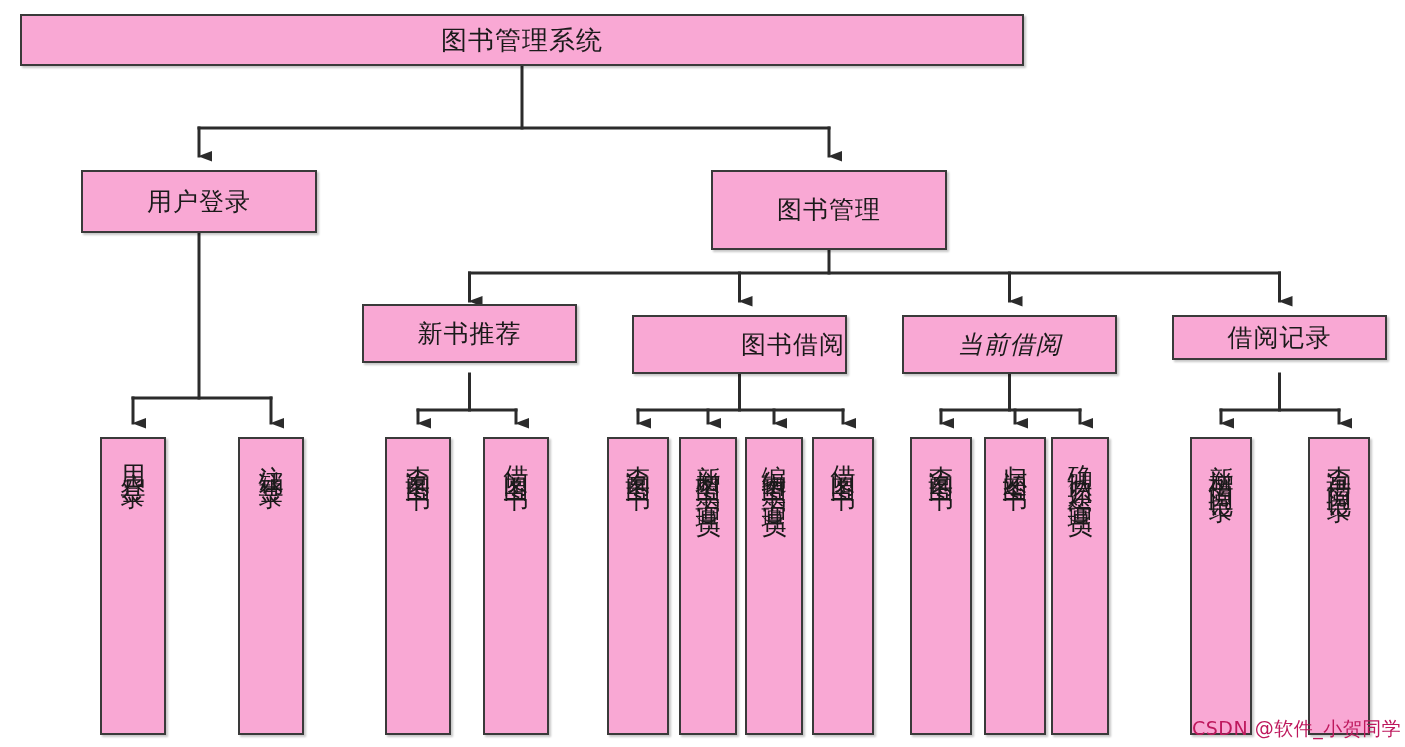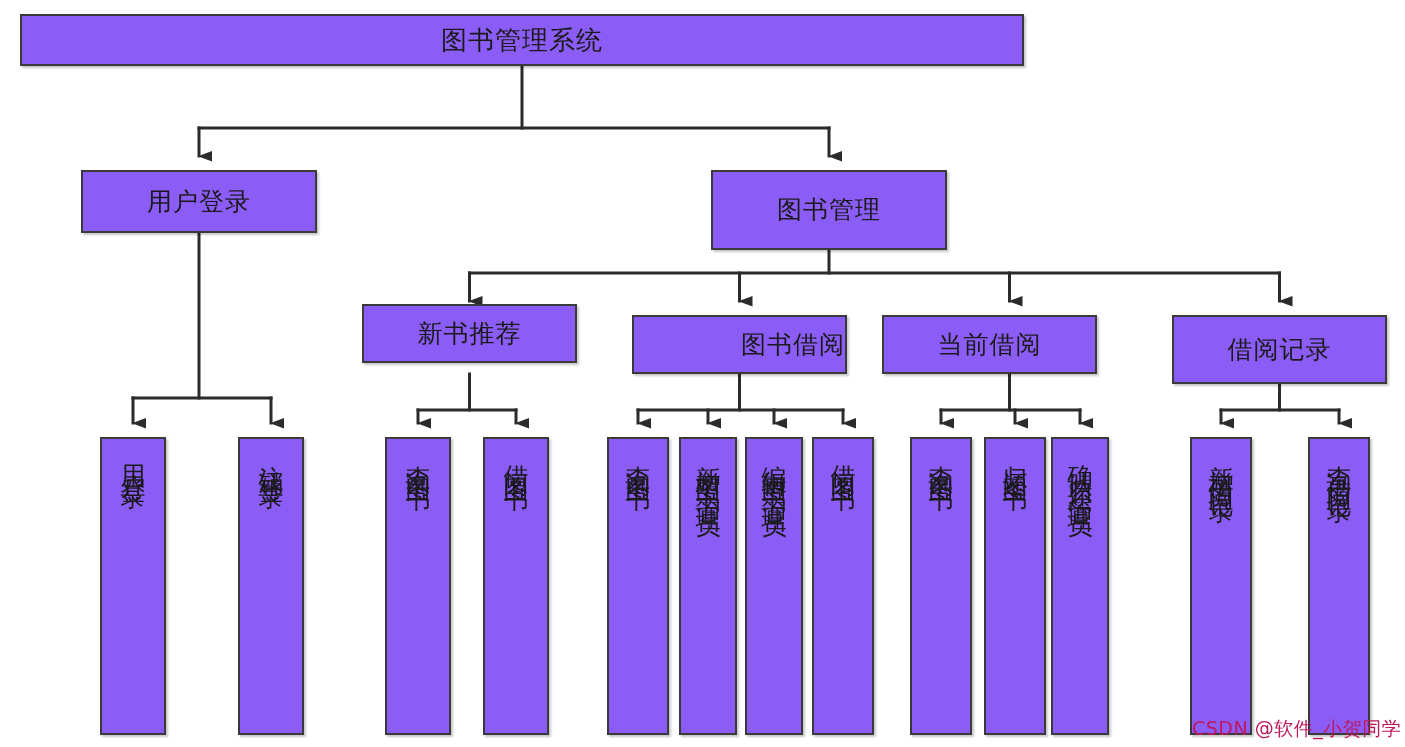--- a/index.html
+++ b/index.html
@@ -23,21 +23,21 @@
     left: 0;
     top: 0;
     width: 1405px;
     height: 747px;
     pointer-events: none;
   }
   .node {
     position: absolute;
     box-sizing: border-box;
     border: 2px solid #3a3a3a;
-    background: #8b5cf6;
+    background: #f9a8d4;
     color: #1a1a1a;
     display: flex;
     align-items: center;
     justify-content: center;
     box-shadow: 2px 2px 2px rgba(0,0,0,0.22);
   }
   .node .label {
     display: block;
     letter-spacing: 1px;
     line-height: 1.25;
@@ -127,24 +127,24 @@
       </div>
       <div class="node level-2 horizontal" style="left: 711px; top: 170px; width: 236px; height: 80px;">
         <span class="label">图书管理</span>
       </div>
       <div class="node level-3 horizontal" style="left: 362px; top: 304px; width: 215px; height: 59px;">
         <span class="label">新书推荐</span>
       </div>
       <div class="node level-3 horizontal" style="left: 632px; top: 315px; width: 215px; height: 59px; justify-content: flex-end;">
         <span class="label">图书借阅</span>
       </div>
-      <div class="node level-3 horizontal" style="left: 882px; top: 315px; width: 215px; height: 59px;">
+      <div class="node level-3 horizontal" style="left: 902px; top: 315px; width: 215px; height: 59px; font-style: italic;">
         <span class="label">当前借阅</span>
       </div>
-      <div class="node level-3 horizontal" style="left: 1172px; top: 315px; width: 215px; height: 69px; align-items: center;">
+      <div class="node level-3 horizontal" style="left: 1172px; top: 315px; width: 215px; height: 45px; align-items: center;">
         <span class="label">借阅记录</span>
       </div>
       <div class="node leaf vertical" style="left: 100px; top: 437px; width: 66px; height: 298px;">
         <span class="label">用户登录</span>
       </div>
       <div class="node leaf vertical" style="left: 238px; top: 437px; width: 66px; height: 298px;">
         <span class="label">注销登录</span>
       </div>
       <div class="node leaf vertical" style="left: 385px; top: 437px; width: 66px; height: 298px;">
         <span class="label">查询图书</span>

